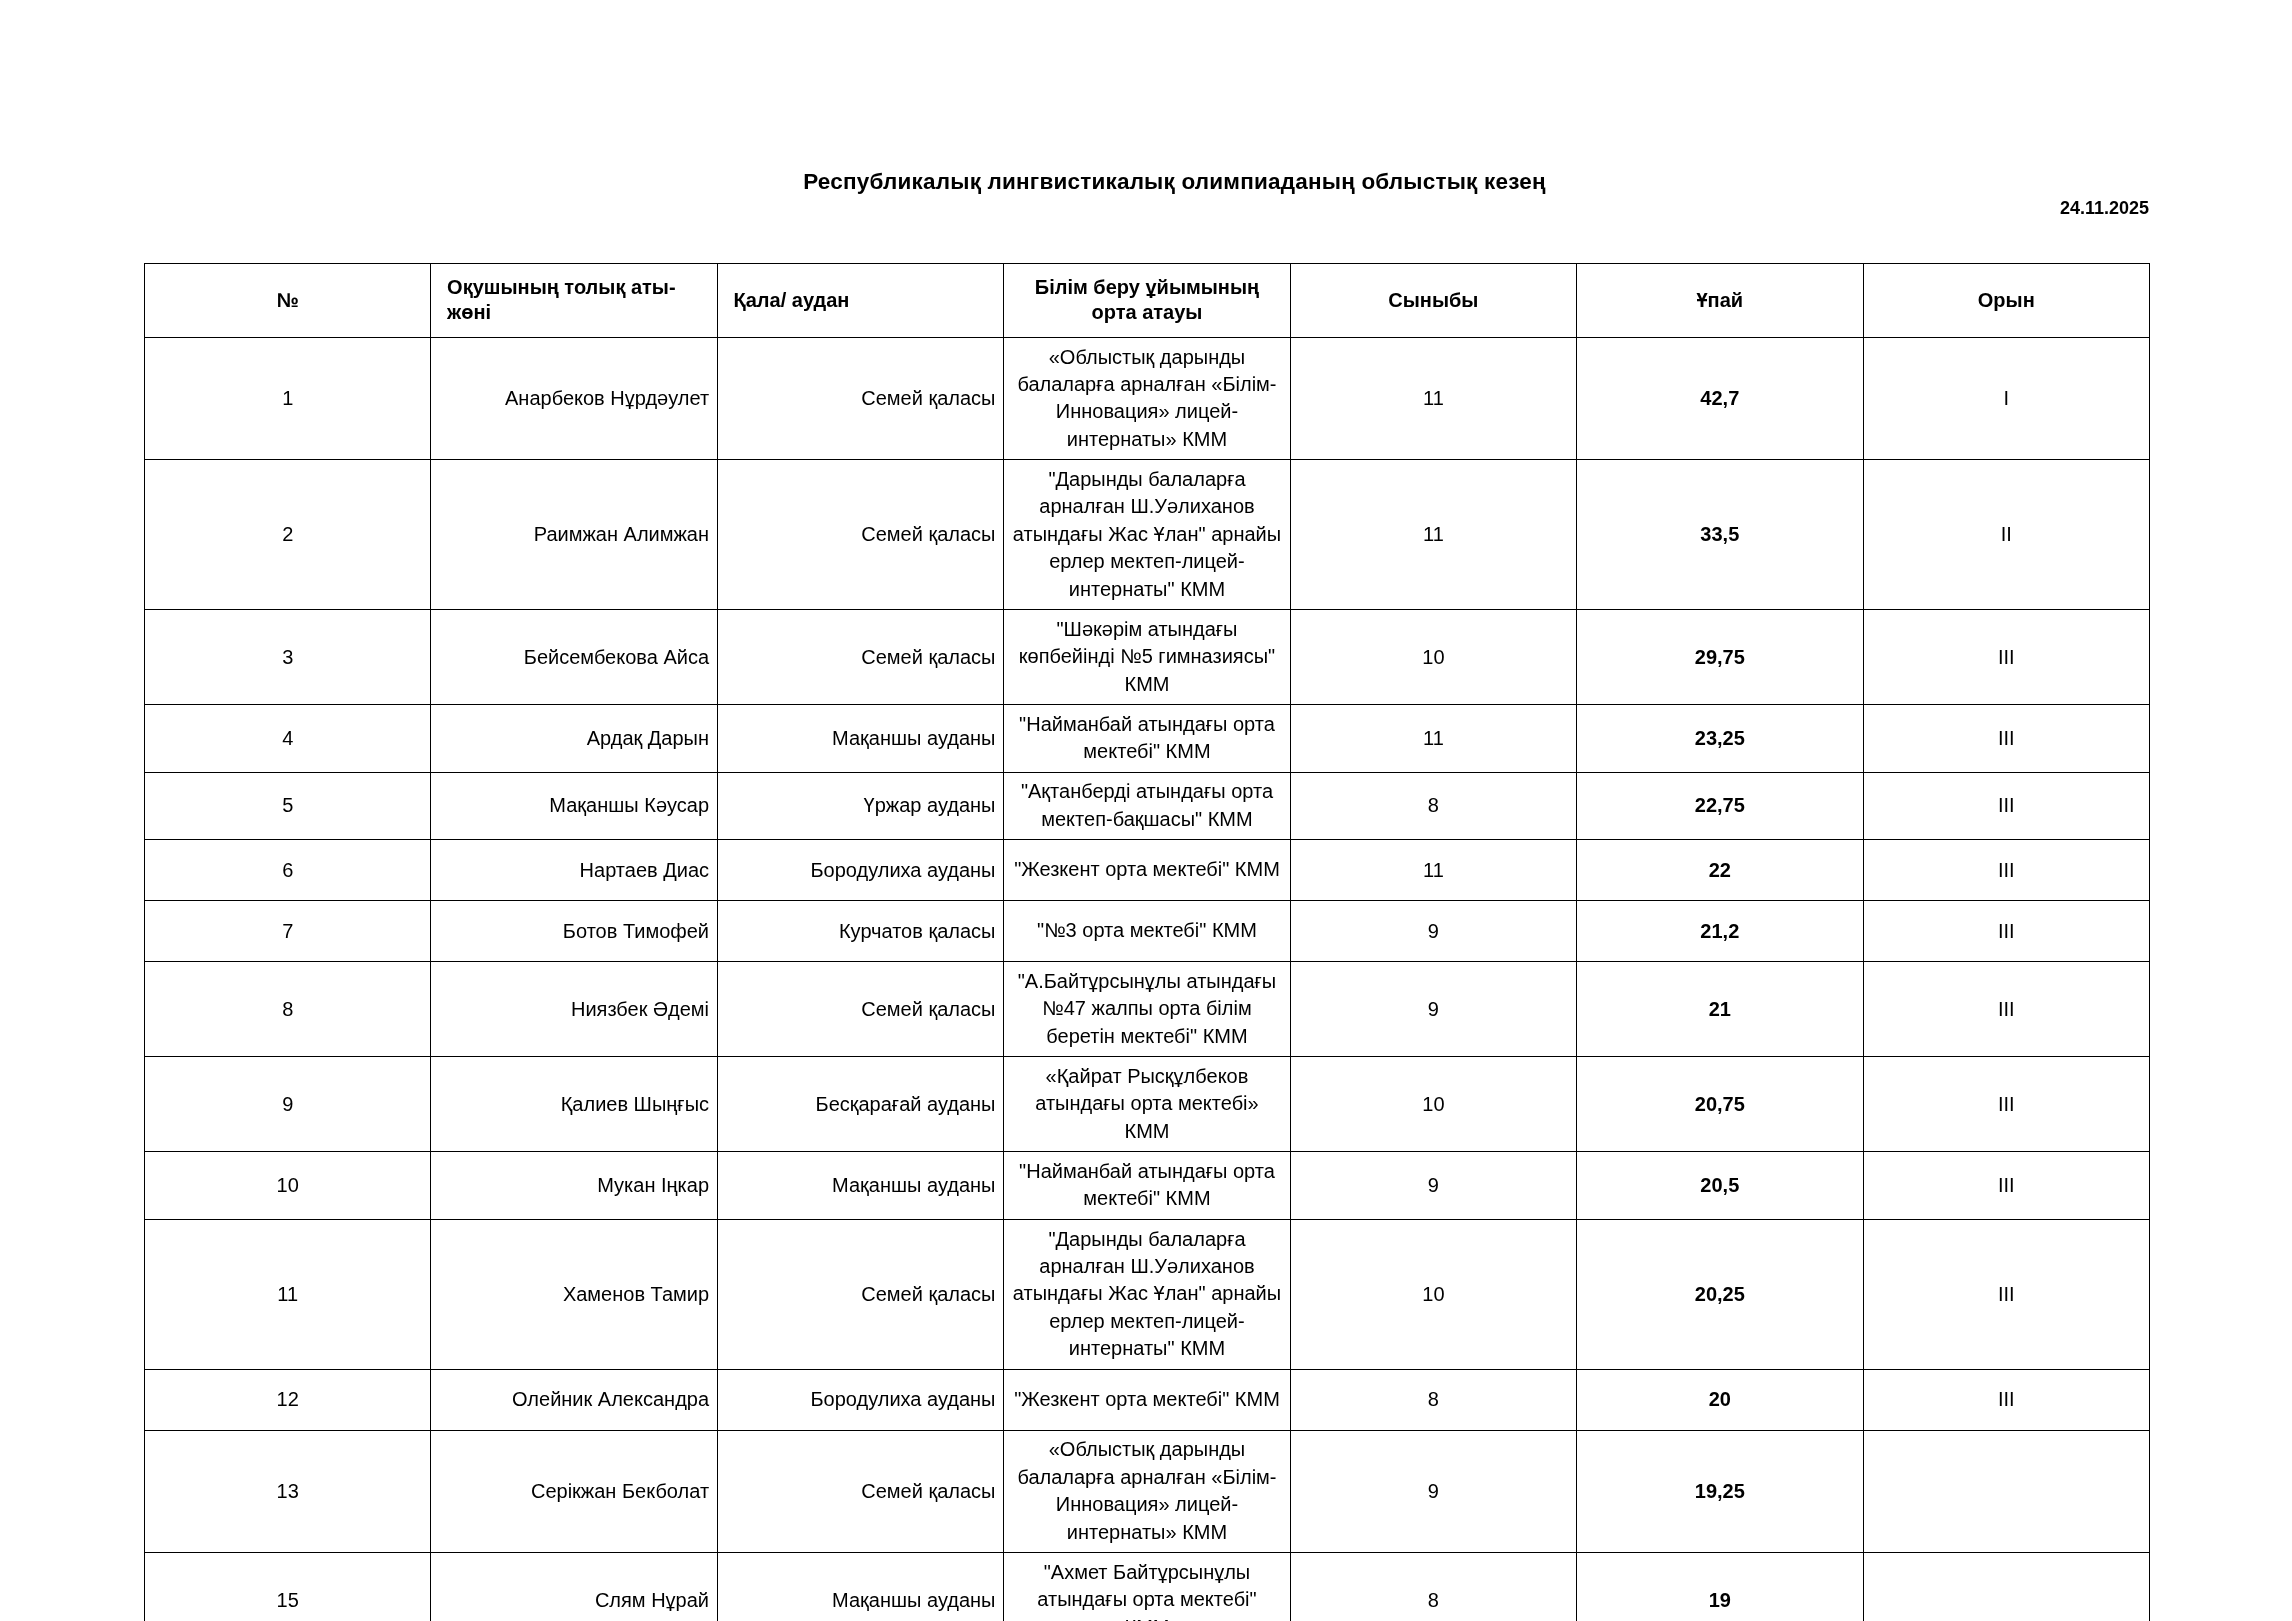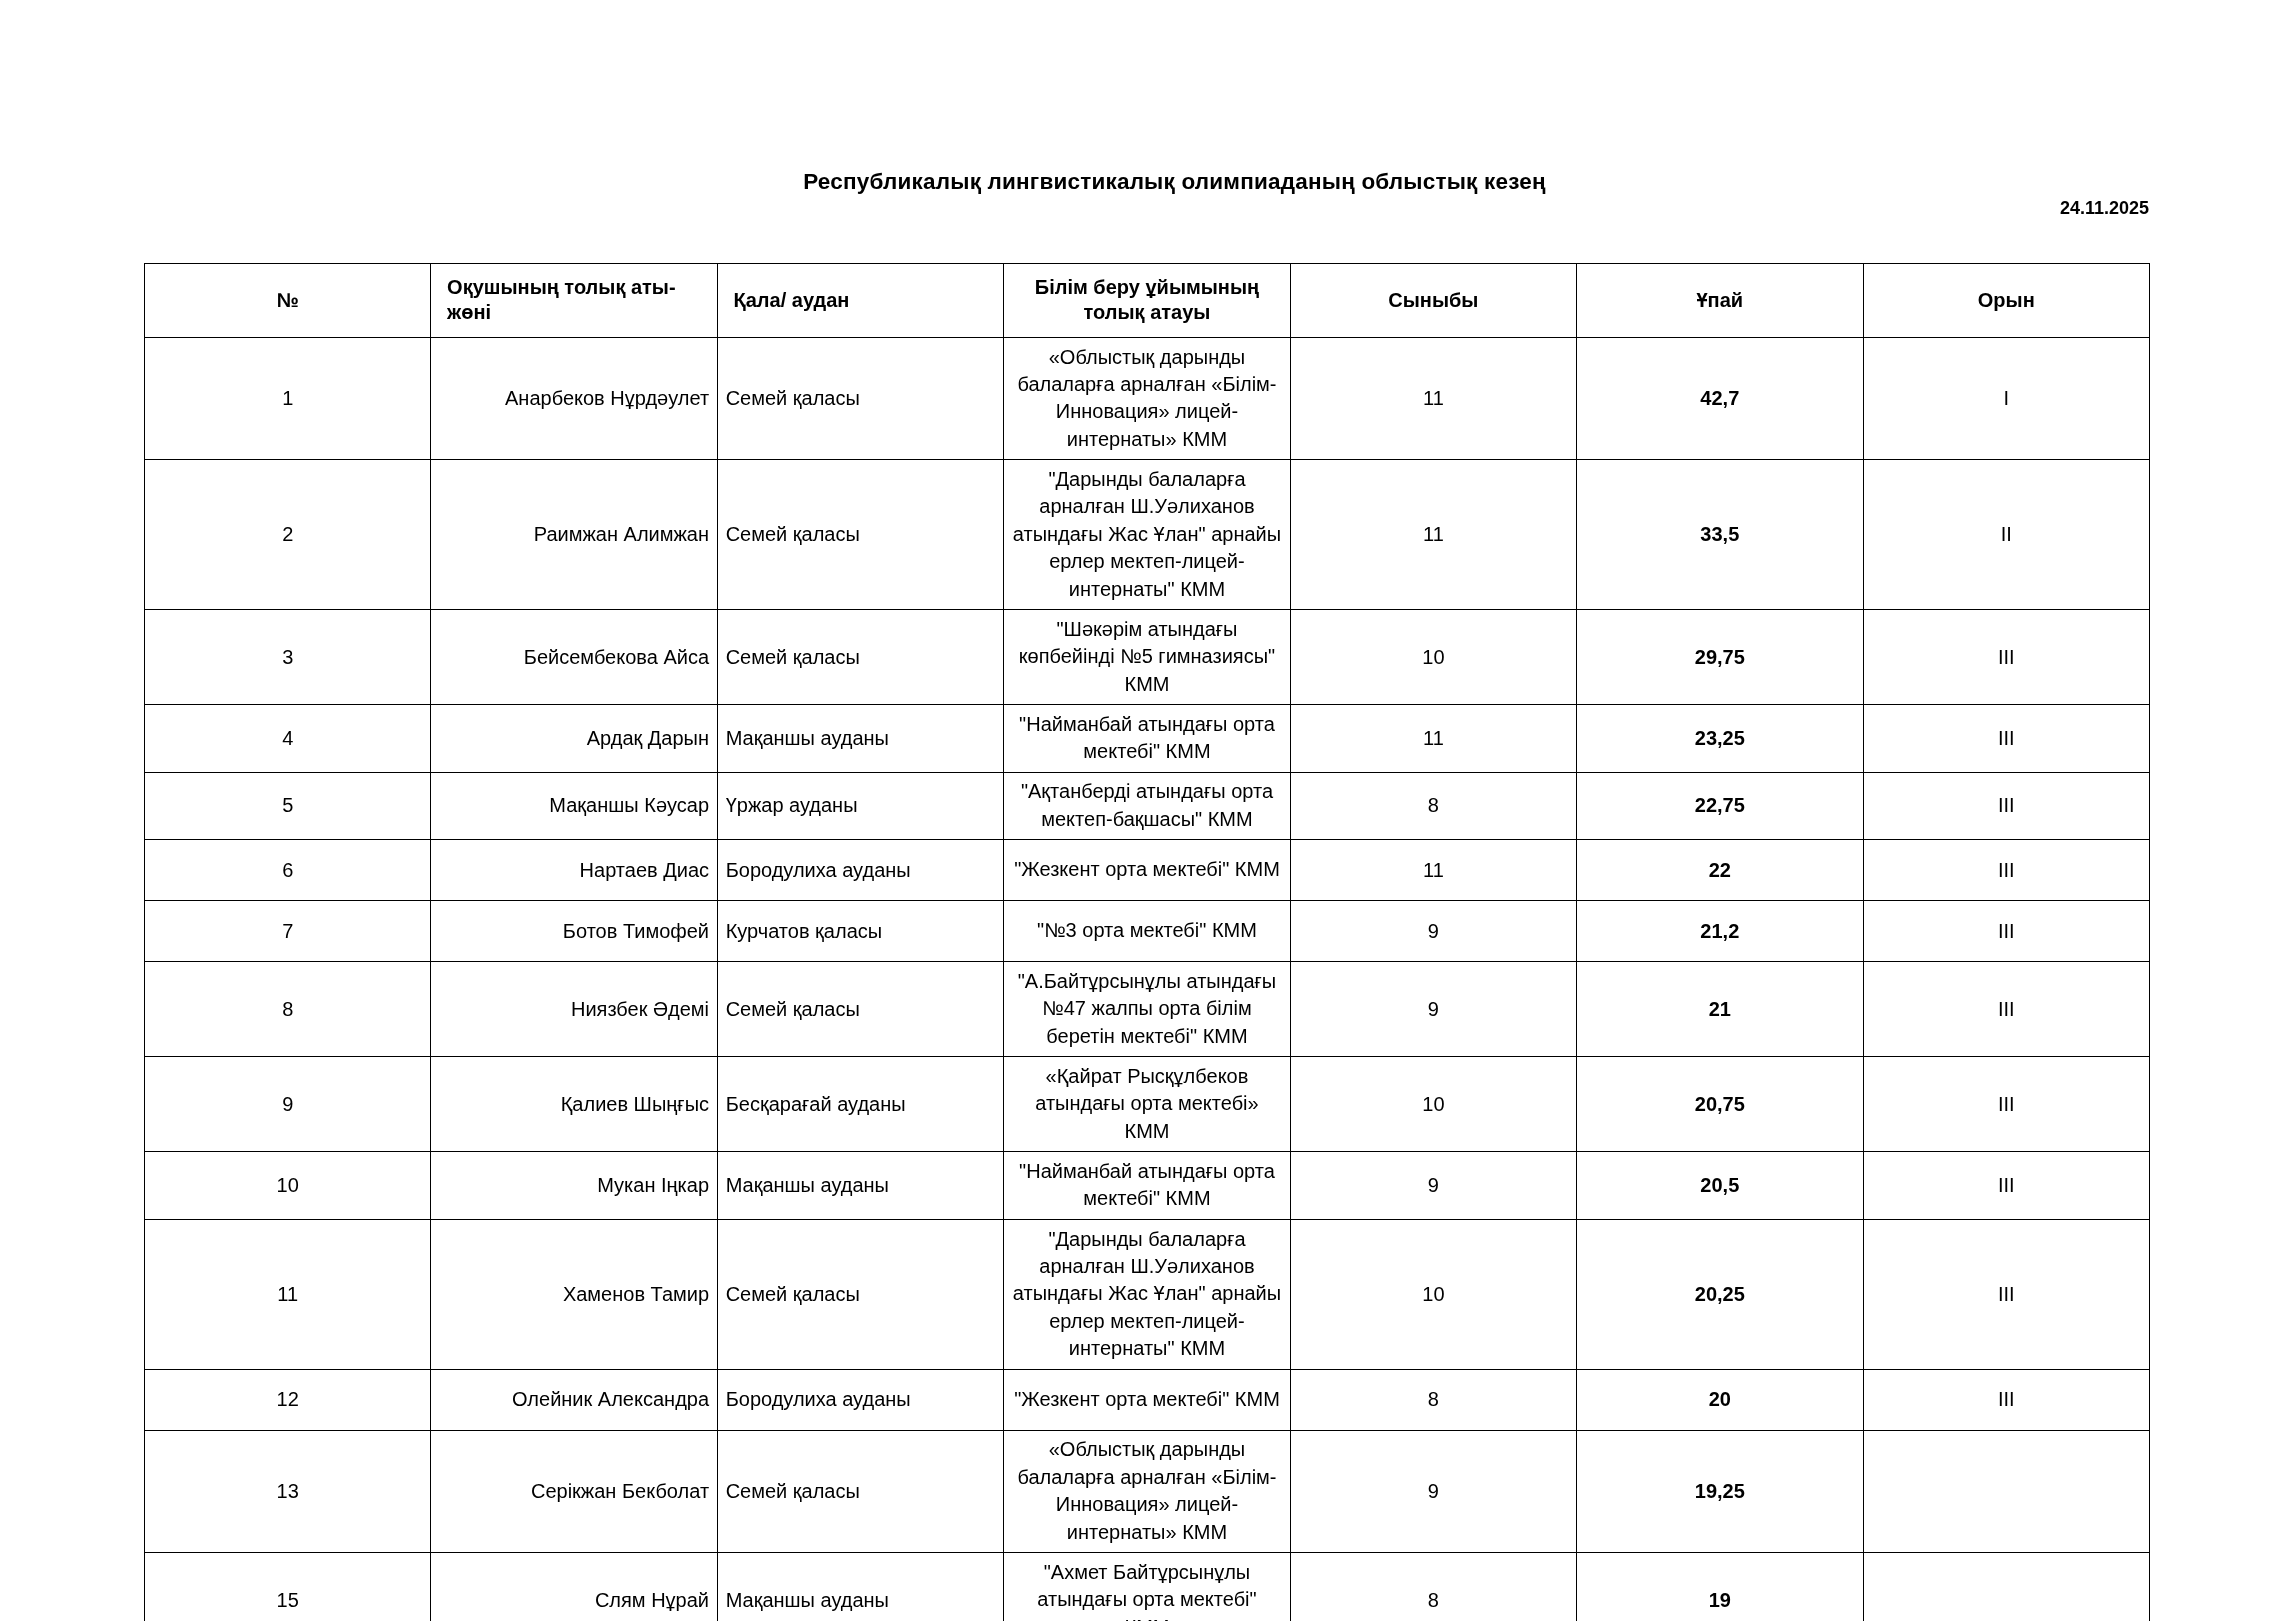--- a/index.html
+++ b/index.html
@@ -80,21 +80,21 @@
   td.c-num {
     text-align: center;
     width: 73px;
   }
   td.c-name {
     text-align: right;
     padding-left: 15.7px;
     width: 384px;
   }
   td.c-city {
-    text-align: left;
+    text-align: right;
     padding-left: 15.7px;
     width: 280px;
   }
   td.c-school {
     text-align: center;
     width: 688px;
     line-height: 27.4px;
   }
   td.c-grade {
     text-align: center;
@@ -120,21 +120,21 @@
   </div>
 
   <div class="doc-date">24.11.2025</div>
 
   <table class="protocol">
     <thead>
       <tr>
         <th class="c-num">№</th>
         <th class="left-head c-name">Оқушының толық аты-жөні</th>
         <th class="left-head c-city">Қала/ аудан</th>
-        <th class="c-school">Білім беру ұйымының толық атауы</th>
+        <th class="c-school">Білім беру ұйымының орта атауы</th>
         <th class="c-grade">Сыныбы</th>
         <th class="c-score">Ұпай</th>
         <th class="c-place">Орын</th>
       </tr>
     </thead>
     <tbody>
         <tr>
           <td class="c-num">1</td>
           <td class="c-name">Анарбеков Нұрдәулет</td>
           <td class="c-city">Семей қаласы</td>

